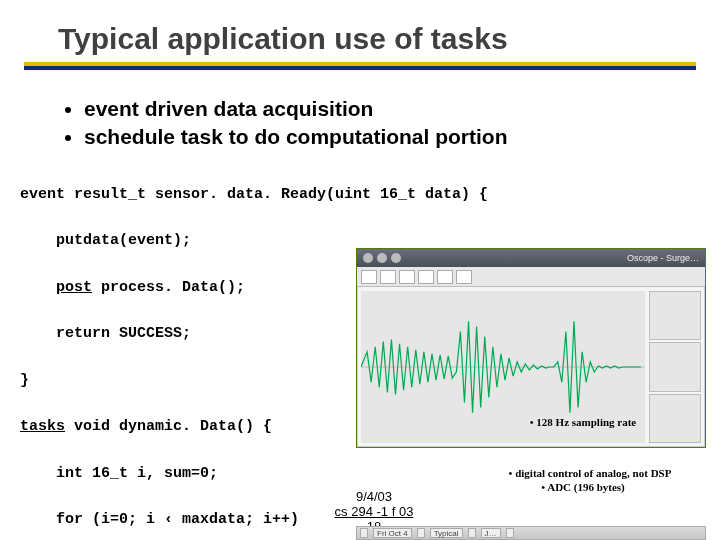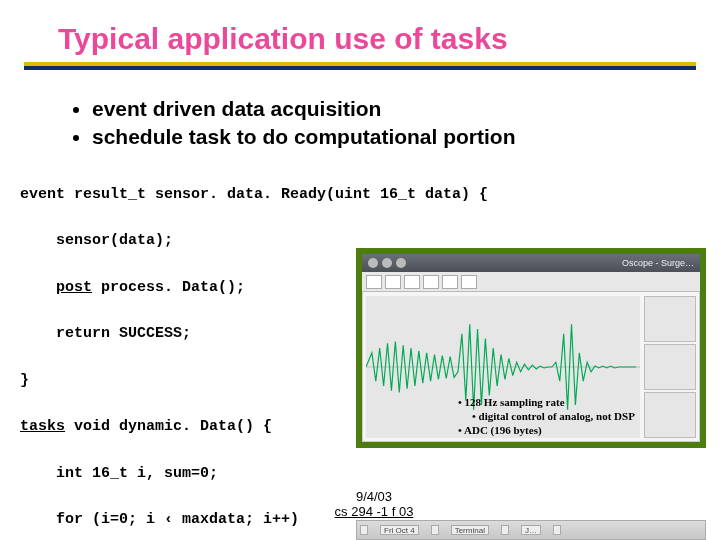--- a/index.html
+++ b/index.html
@@ -8,56 +8,56 @@
     width: 720px;
     height: 540px;
     background: #fff;
     font-family: Arial, Helvetica, sans-serif;
     position: relative;
     overflow: hidden;
   }
   .title {
     font-size: 30px;
     font-weight: bold;
-    color: #ec4899;
+    color: #404040;
     padding: 22px 0 6px 58px;
   }
   .rule1 {
     height: 4px;
     background: #e6b800;
     margin: 0 24px 0 24px;
   }
   .rule2 {
     height: 4px;
     background: #0b2e6b;
     margin: 0 24px 10px 24px;
   }
   .bullets {
     padding: 4px 0 0 62px;
     font-size: 21px;
     font-weight: bold;
     line-height: 1.35;
   }
-  .bullets li { list-style: disc; margin-left: 30px; }
+  .bullets li { list-style: disc; margin-left: 22px; }
   .codeblock {
     font-family: "Courier New", monospace;
     font-size: 15px;
     font-weight: bold;
     white-space: pre;
     padding: 10px 0 0 20px;
     line-height: 1.55;
   }
   .codeblock .u { text-decoration: underline; margin-top: 25px; }
   .oscope {
     position: absolute;
     right: 14px;
     top: 248px;
     width: 350px;
     height: 200px;
-    border: 6px solid #4d7c0f;
+    border: 1px solid #4d7c0f;
     background: #f5f5f5;
     box-shadow: 0 0 0 1px #ccc inset;
   }
   .oscope .tbar {
     height: 18px;
     background: linear-gradient(#6a6f78,#4a4f58);
     display: flex;
     align-items: center;
     padding: 0 6px;
     gap: 4px;
@@ -77,68 +77,69 @@
   }
   .oscope .scrn svg { width: 100%; height: 100%; display: block; }
   .oscope .sidecol {
     position: absolute; right: 4px; top: 42px; bottom: 4px; width: 52px;
     display: flex; flex-direction: column; gap: 2px;
   }
   .oscope .sidecol .sq { flex: 1; background: #e6e6e6; border: 1px solid #bbb; }
   .annot {
     position: absolute;
     right: 12px;
-    top: 396px;
+    top: 416px;
     width: 250px;
     font-family: "Times New Roman", serif;
     font-size: 11px;
     font-weight: bold;
     color: #000;
     line-height: 1.25;
+    text-align: center;
   }
   .annot .row { display: block; }
-  .annot .sub { padding-left: 14px; }
+  .annot .sub { padding-left: 14px; margin-top: 37px; }
   .footer {
     position: absolute;
     left: 0; right: 0; bottom: 6px;
     padding: 0 28px 0 56px;
     display: flex;
     align-items: center;
     font-size: 13px;
     flex-direction: column;
   }
   .footer .date { color: #000; }
   .footer .mid { margin-left: auto; margin-right: auto; text-decoration: underline; color: #000; }
   .footer .pg { color: #000; }
   .taskbar {
     position: absolute;
     left: 356px; right: 14px; bottom: 0;
-    height: 20px;
+    height: 14px;
     background: linear-gradient(#dcdcdc,#c7c7c7);
     border: 1px solid #aaa;
-    display: flex; align-items: center; gap: 12px; padding: 0 3px;
+    display: flex; align-items: center; gap: 5px; padding: 0 3px;
     font-size: 8px; color: #444; text-align: right;
   }
   .taskbar .seg { height: 10px; background: #eee; border: 1px solid #aaa; padding: 0 3px; display: flex; align-items: center; }
 </style>
 </head>
 <body>
 
 <div class="title">Typical application use of tasks</div>
 <div class="rule1"></div>
 <div class="rule2"></div>
 
 <ul class="bullets">
   <li>event driven data acquisition</li>
   <li>schedule task to do computational portion</li>
 </ul>
 
 <div class="codeblock"><span>event result_t sensor. data. Ready(uint 16_t data) {</span>
 
-    <span>sensor(data);</span>
+    <span>putdata(event);</span>
 
     <span class="u">post</span><span> process. Data();</span>
 
     <span>return SUCCESS;</span>
 
 <span>}</span>
 
 <span class="u">tasks</span><span> void dynamic. Data() {</span>
 
     <span>int 16_t i, sum=0;</span>
@@ -189,17 +190,17 @@
 <div class="footer">
   <span class="date">9/4/03</span>
   <span class="mid">cs 294 -1 f 03</span>
   <span class="pg">18</span>
 </div>
 
 <div class="taskbar">
   <span class="seg"></span>
   <span class="seg">Fri Oct 4</span>
   <span class="seg"></span>
-  <span class="seg">Terminal</span>
+  <span class="seg">Typical</span>
   <span class="seg"></span>
   <span class="seg">J…</span>
   <span class="seg"></span>
 </div>
 
 </body></html>

